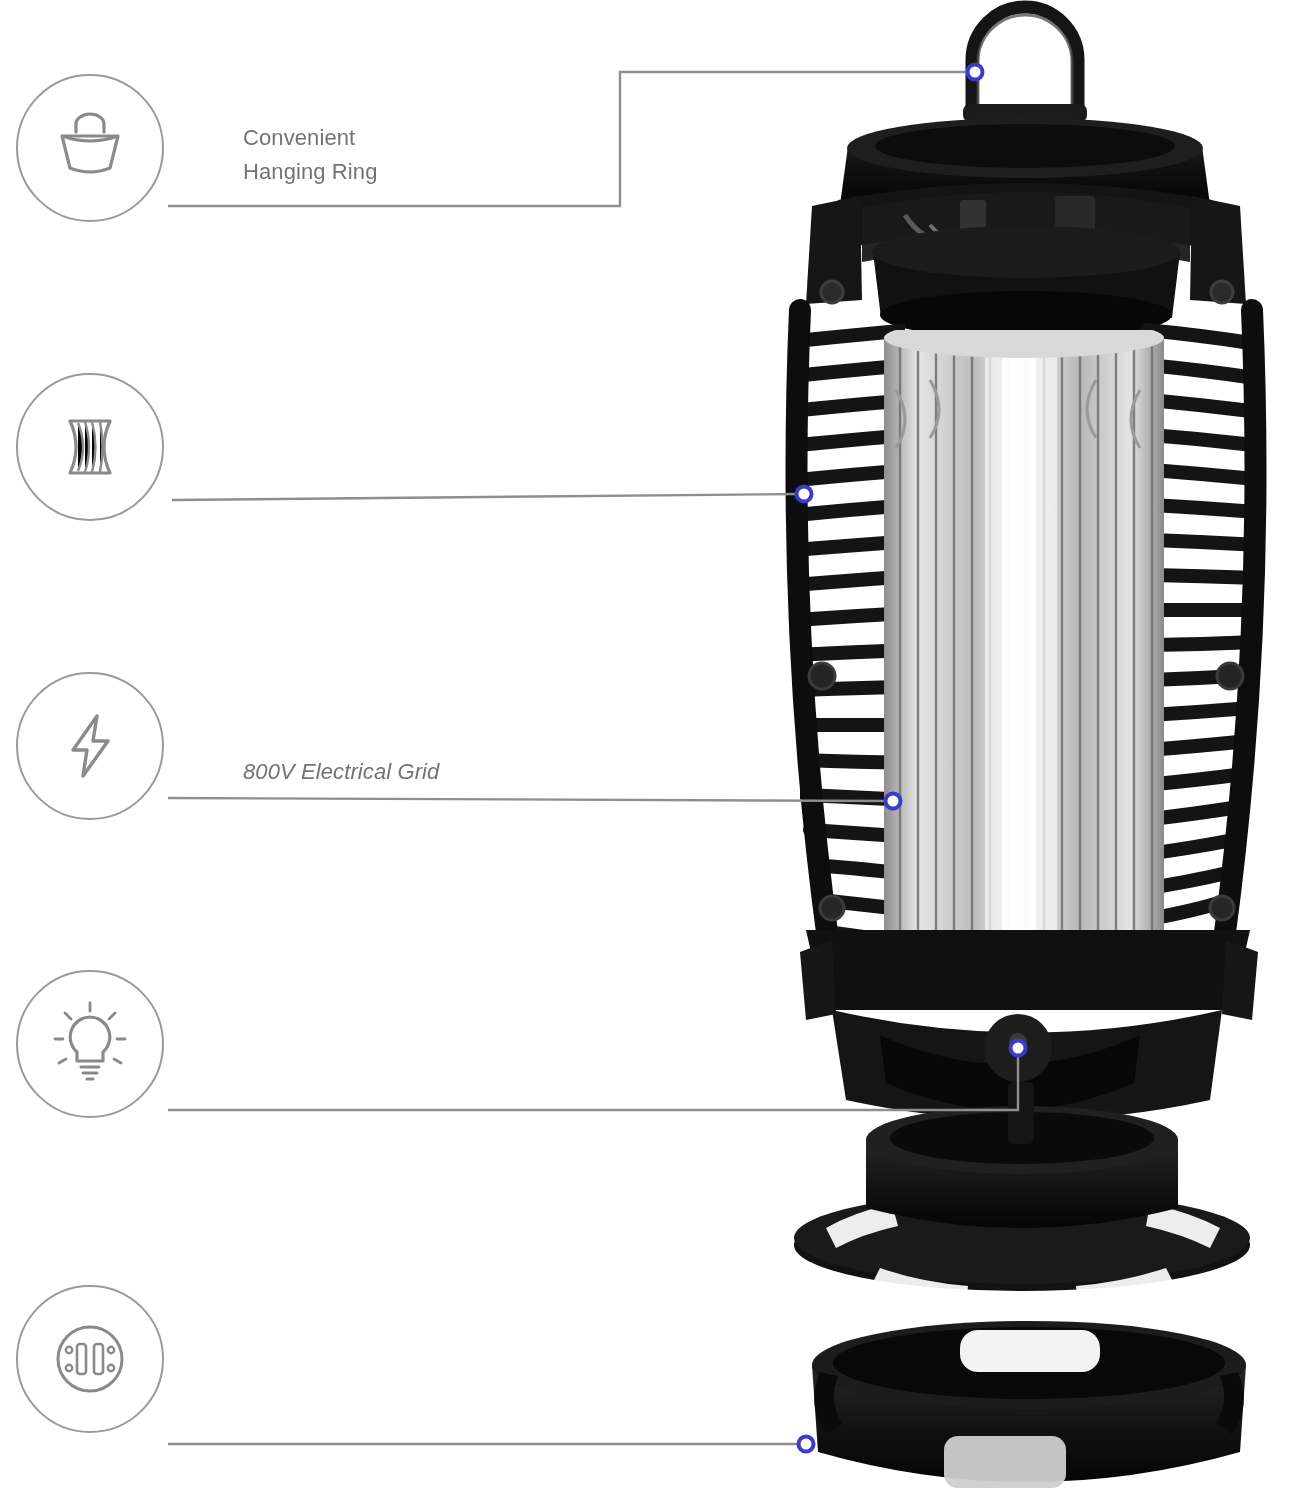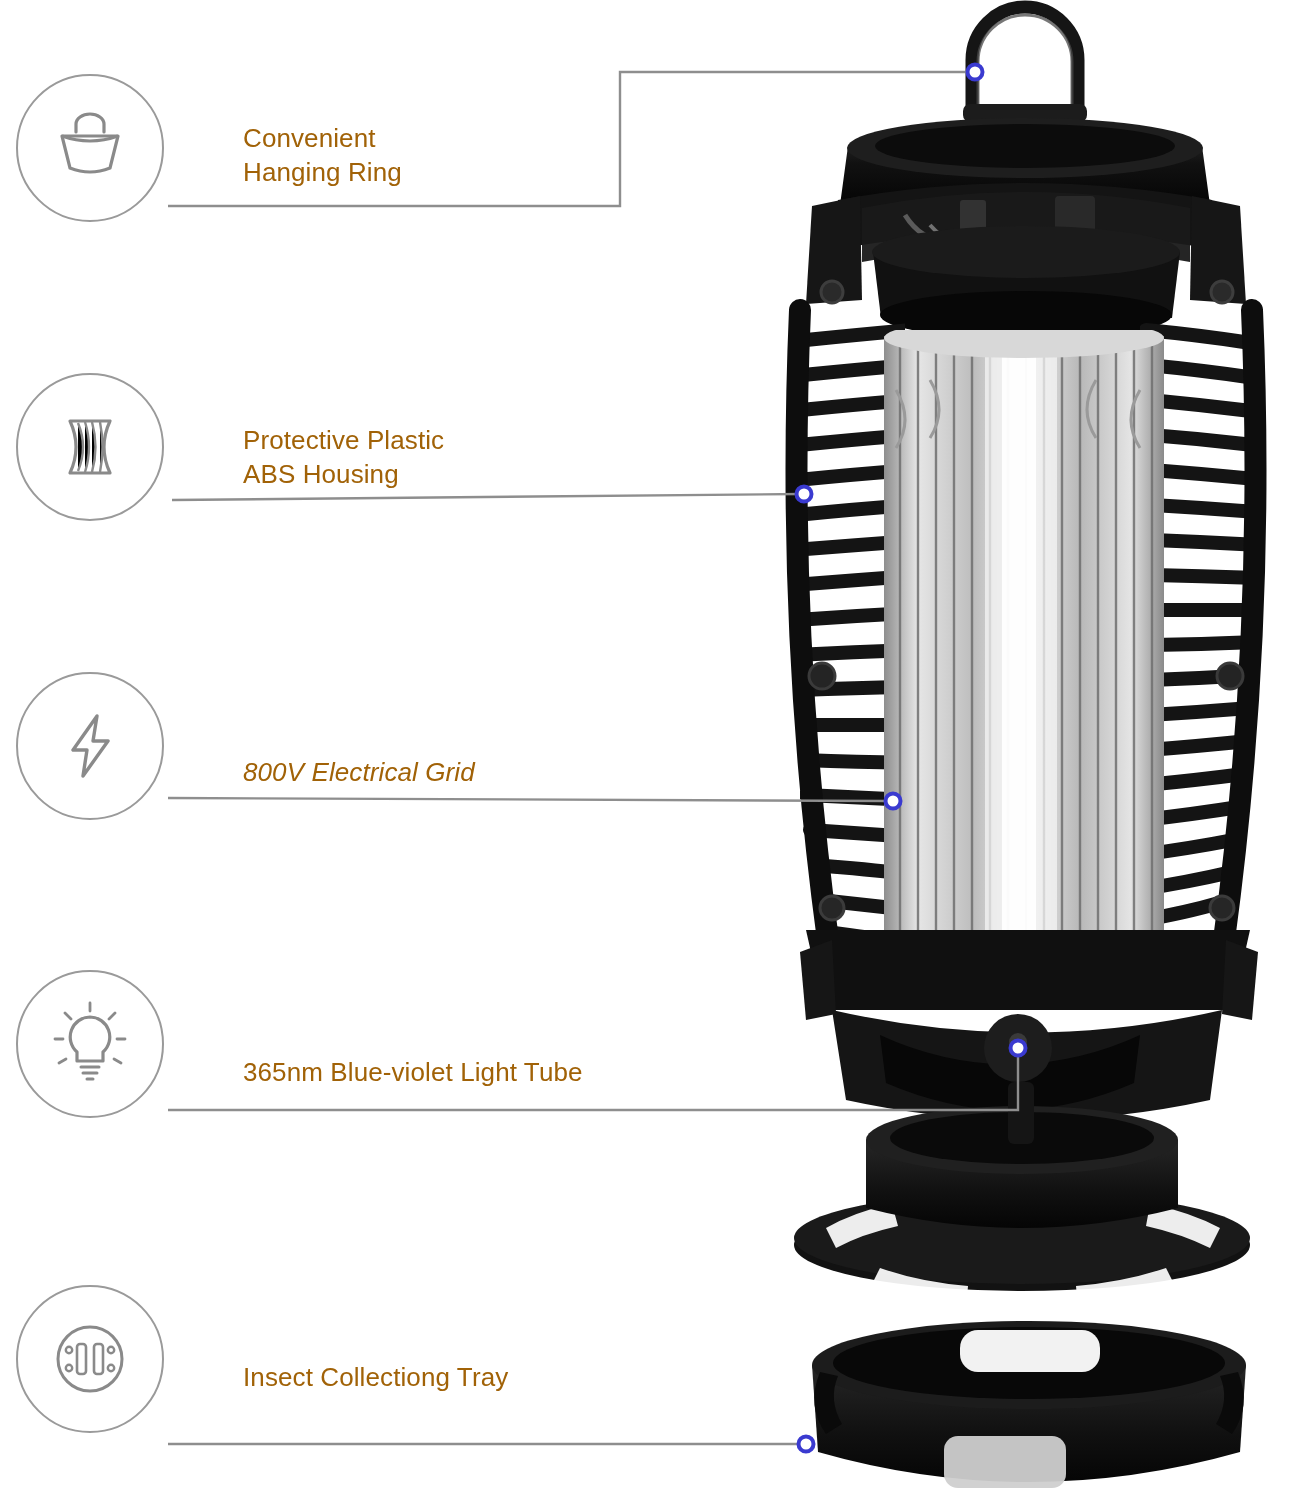--- a/index.html
+++ b/index.html
@@ -24,22 +24,22 @@
     height: 148px;
     border: 2px solid #9a9a9a;
     border-radius: 50%;
     box-sizing: border-box;
     display: flex;
     align-items: center;
     justify-content: center;
   }
   .feature-label {
     position: absolute;
-    color: #a16207;
-    font-size: 26px;
+    color: #737373;
+    font-size: 22px;
     line-height: 34px;
     letter-spacing: 0.1px;
     white-space: pre-line;
   }
   .leader {
     position: absolute;
     pointer-events: none;
   }
   .product-layer {
     position: absolute;
@@ -286,22 +286,20 @@
     <svg width="100" height="100" viewBox="0 0 100 100">
       <path d="M30 24 Q42 50 30 76 L70 76 Q58 50 70 24 Z" fill="none" stroke="#8a8a8a" stroke-width="3.2" stroke-linejoin="round"></path>
       <g stroke="#8a8a8a" stroke-width="2.4">
         <path d="M38 26 Q48 50 38 74"></path>
         <path d="M45 25 Q53 50 45 75"></path>
         <path d="M52 25 Q59 50 52 75"></path>
         <path d="M60 25 Q65 50 60 75"></path>
       </g>
     </svg>
   </div>
-  <div class="feature-label" style="left:243px; top:423px;">Protective Plastic
-ABS Housing</div>
 
   <div class="icon-circle" style="left:16px; top:672px;">
     <svg width="100" height="100" viewBox="0 0 100 100">
       <path d="M57 20 L33 54 L47 54 L43 80 L68 45 L53 45 Z" fill="none" stroke="#8a8a8a" stroke-width="3.4" stroke-linejoin="round"></path>
     </svg>
   </div>
   <div class="feature-label" style="left:243px; top:755px;font-style:italic;">800V Electrical Grid</div>
 
   <div class="icon-circle" style="left:16px; top:970px;">
     <svg width="110" height="110" viewBox="0 0 110 110">
@@ -315,30 +313,28 @@
         <line x1="55" y1="14" x2="55" y2="22"></line>
         <line x1="30" y1="24" x2="36" y2="30"></line>
         <line x1="80" y1="24" x2="74" y2="30"></line>
         <line x1="20" y1="50" x2="28" y2="50"></line>
         <line x1="90" y1="50" x2="82" y2="50"></line>
         <line x1="24" y1="74" x2="31" y2="70"></line>
         <line x1="86" y1="74" x2="79" y2="70"></line>
       </g>
     </svg>
   </div>
-  <div class="feature-label" style="left:243px; top:1055px;">365nm Blue-violet Light Tube</div>
 
   <div class="icon-circle" style="left:16px; top:1285px;">
     <svg width="110" height="110" viewBox="0 0 110 110">
       <circle cx="55" cy="55" r="32" fill="none" stroke="#8a8a8a" stroke-width="3"></circle>
       <rect x="42" y="40" width="9" height="30" rx="3" fill="none" stroke="#8a8a8a" stroke-width="2.6"></rect>
       <rect x="59" y="40" width="9" height="30" rx="3" fill="none" stroke="#8a8a8a" stroke-width="2.6"></rect>
       <g fill="none" stroke="#8a8a8a" stroke-width="2.4">
         <circle cx="34" cy="46" r="3.2"></circle>
         <circle cx="34" cy="64" r="3.2"></circle>
         <circle cx="76" cy="46" r="3.2"></circle>
         <circle cx="76" cy="64" r="3.2"></circle>
       </g>
     </svg>
   </div>
-  <div class="feature-label" style="left:243px; top:1360px;">Insect Collectiong Tray</div>
 
 </div>
 
 </body></html>

